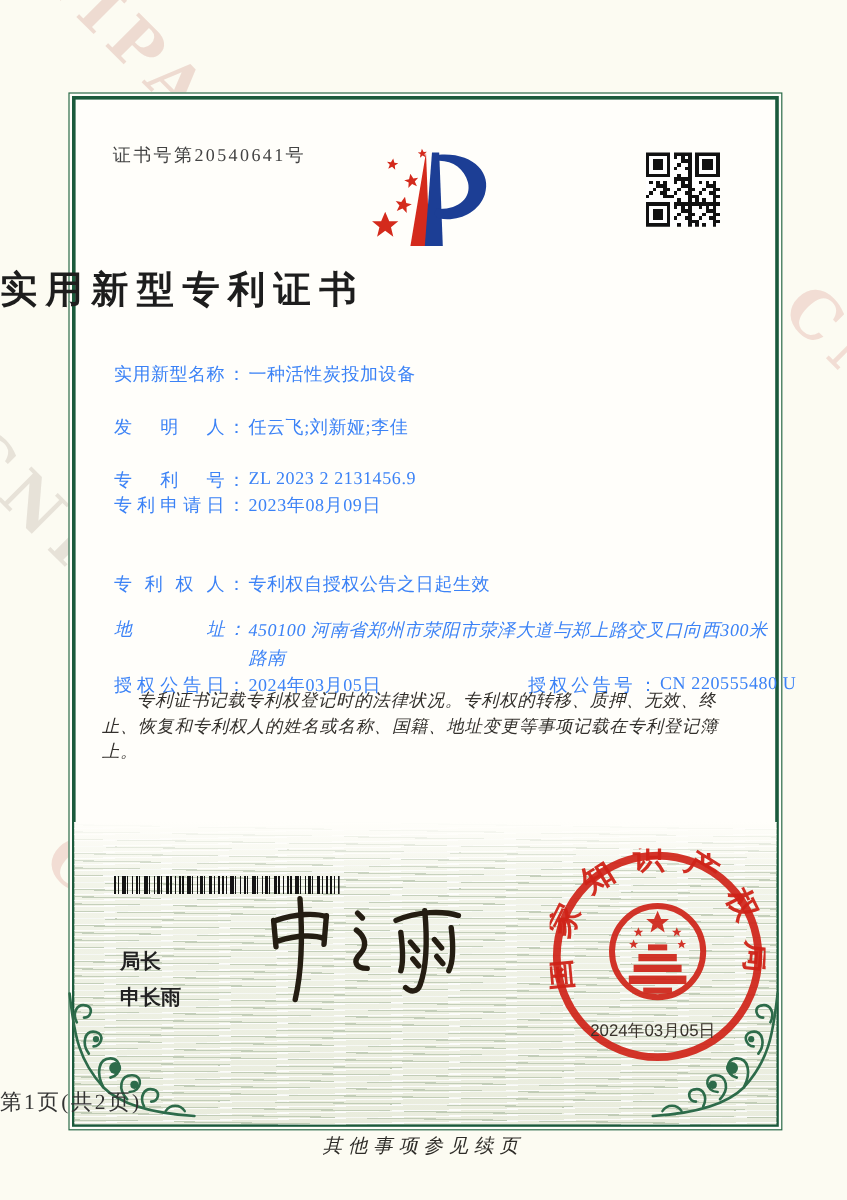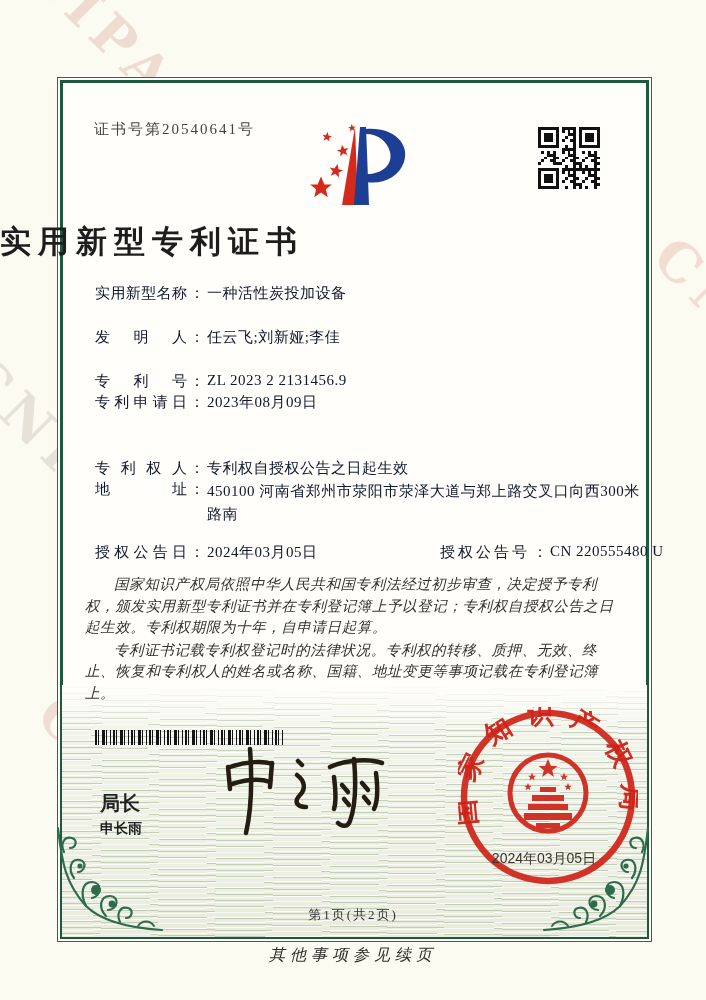--- a/index.html
+++ b/index.html
@@ -53,27 +53,27 @@
   
   .cert-no{position:absolute;left:94px;top:120px;z-index:3;font-size:15px;letter-spacing:2px;color:#434343;}
   .logo{position:absolute;left:296px;top:122px;z-index:3;}
   .qr{position:absolute;left:538px;top:127px;z-index:3;}
   .title{
     position:absolute;left:0;right:0;top:221px;z-index:3;text-align:left;
     font-size:31px;font-weight:bold;letter-spacing:7px;color:#1d1d1d;
   }
 
   
-  .frow{position:absolute;left:95px;z-index:3;display:flex;font-size:15px;color:#0f172a;}
+  .frow{position:absolute;left:95px;z-index:3;display:flex;font-size:15px;color:#3b82f6;margin-top:19px;}
   .flabel{display:inline-block;width:92px;text-align:justify;text-align-last:justify;flex:none;}
   .fcolon{flex:none;width:20px;text-align:center;}
   .fvalue{letter-spacing:0.5px;}
   .fvalue-addr{width:438px;line-height:23px;letter-spacing:0.5px;}
   .frow.r1{top:284px;} .frow.r2{top:328px;} .frow.r3{top:372px;justify-content:flex-end;}
-  .frow.r4{top:393px;} .frow.r5{top:459px;justify-content:center;} .frow.r6{top:480px;}
+  .frow.r4{top:393px;} .frow.r5{top:459px;justify-content:center;} .frow.r6{top:496px;font-style:italic;}
   .frow.r7a{top:543px;} 
   .frow.r7b{top:543px;left:440px;}
   .frow.r7b .flabel{width:auto;letter-spacing:3px;text-align-last:auto;}
 
   
   .legal{
     position:absolute;left:85px;top:574px;width:540px;z-index:3;
     font-size:14.5px;line-height:21.5px;font-style:italic;
     letter-spacing:0.6px;color:#33302c;
   }
@@ -82,34 +82,34 @@
   
   .barcode{
     position:absolute;left:95px;top:730px;width:188px;height:15px;z-index:3;
     background:repeating-linear-gradient(90deg,
       #141414 0 2px, transparent 2px 3px,
       #141414 3px 4px, transparent 4px 7px,
       #141414 7px 10px, transparent 10px 11px,
       #141414 11px 12px, transparent 12px 15px,
       #141414 15px 16px, transparent 16px 18px);
   }
-  .sig-title{position:absolute;left:100px;top:790px;z-index:4;font-family:"Liberation Sans",sans-serif;font-weight:bold;font-size:20px;color:#222;}
-  .sig-name{position:absolute;left:100px;top:820px;z-index:4;font-family:"Liberation Sans",sans-serif;font-weight:bold;font-size:14px;color:#222;}
+  .sig-title{position:absolute;left:100px;top:790px;z-index:4;font-family:"Liberation Sans",sans-serif;font-weight:bold;font-size:17px;color:#222;}
+  .sig-name{position:absolute;left:100px;top:820px;z-index:4;font-family:"Liberation Sans",sans-serif;font-weight:bold;font-size:17px;color:#222;}
   .signature{position:absolute;left:202px;top:737px;z-index:4;}
 
   
   .seal{position:absolute;left:458px;top:707px;z-index:5;}
 
   
   .flourish{position:absolute;z-index:4;}
   .flourish.bl{left:50px;top:826px;}
   .flourish.br{left:542px;top:826px;transform:scaleX(-1);}
 
   
-  .page-num{position:absolute;left:0;right:0;top:906px;z-index:4;text-align:center;font-size:13px;letter-spacing:2px;color:#333;}
+  .page-num{position:absolute;left:0;right:0;top:906px;z-index:4;font-size:18px;letter-spacing:2px;color:#333;}
   .cont-note{
     position:absolute;left:0;right:0;top:945px;z-index:3;text-align:center;
     font-size:16px;font-style:italic;letter-spacing:5px;color:#2e2c28;
   }
 </style>
 </head>
 <body>
 
 <div class="page">
 
@@ -326,21 +326,20 @@
     <span class="fcolon">：</span>
     <span class="fvalue">2024年03月05日</span>
   </div>
   <div class="frow r7b">
     <span class="flabel">授权公告号</span>
     <span class="fcolon">：</span>
     <span class="fvalue">CN 220555480 U</span>
   </div>
 
   <div class="legal">
-    <p>国家知识产权局依照中华人民共和国专利法经过初步审查，决定授予专利权，颁发实用新型专利证书并在专利登记簿上予以登记；专利权自授权公告之日起生效。专利权期限为十年，自申请日起算。</p>
     <p>专利证书记载专利权登记时的法律状况。专利权的转移、质押、无效、终止、恢复和专利权人的姓名或名称、国籍、地址变更等事项记载在专利登记簿上。</p>
   </div>
 
   <div class="barcode"></div>
 
   <div class="sig-title">局长</div>
   <div class="sig-name">申长雨</div>
   <div class="signature">
     <svg width="200" height="105" viewBox="0 0 200 105" fill="none" stroke="#241d12" stroke-width="4.5" stroke-linecap="round" stroke-linejoin="round">
       <path d="M28,30 C45,24 62,24 70,27"></path>

